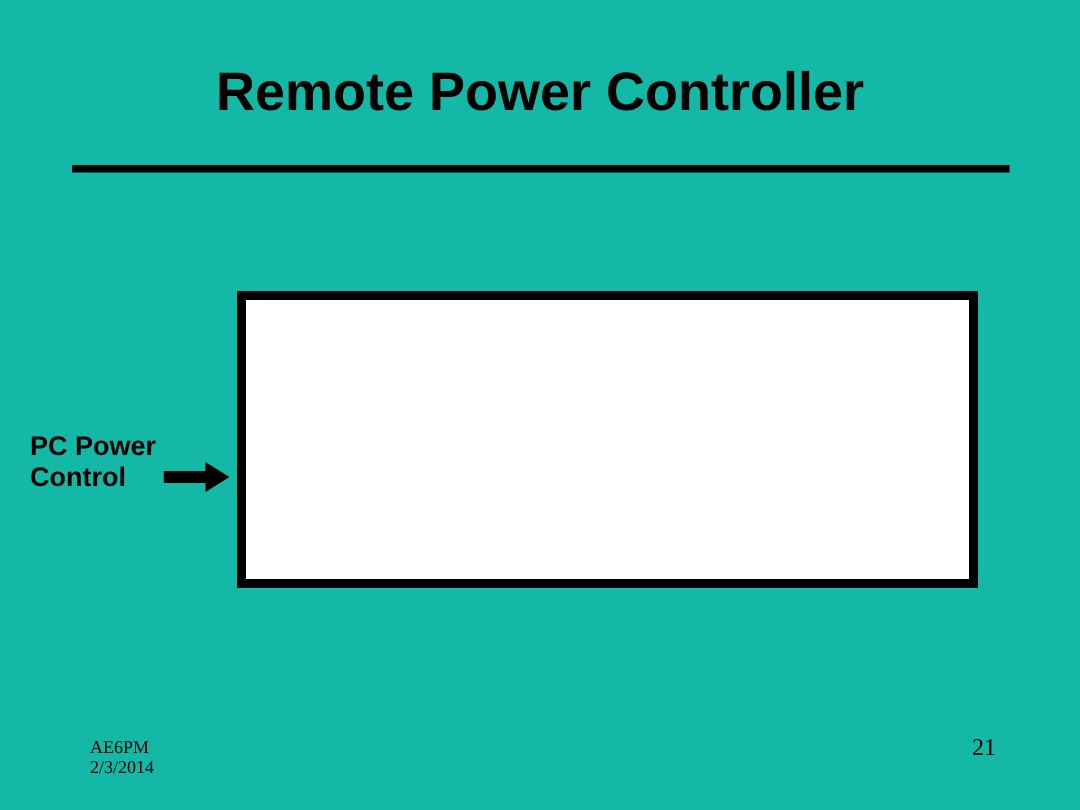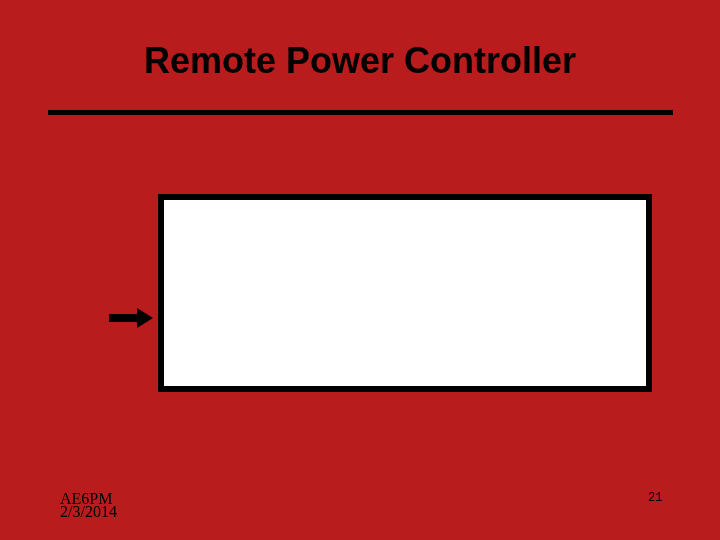--- a/index.html
+++ b/index.html
@@ -11,21 +11,21 @@
     height: 540px;
     background: #ffffff;
     overflow: hidden;
     font-family: "Liberation Sans", sans-serif;
     color: #000000;
     position: relative;
   }
   .slide {
     position: absolute;
     inset: 0;
-    background: #b91c1c;
+    background: #14b8a6;
   }
   .slide-title {
     position: absolute;
     left: 0;
     right: 0;
     top: 42px;
     margin: 0;
     text-align: center;
     font-family: "Liberation Sans", sans-serif;
     font-weight: bold;
@@ -68,45 +68,49 @@
     left: 109px;
     top: 308px;
     width: 44px;
     height: 20px;
   }
   .footer-left {
     position: absolute;
     left: 60px;
     top: 492px;
     font-family: "Liberation Serif", serif;
-    font-size: 16px;
+    font-size: 12px;
     line-height: 13px;
     color: #000000;
   }
   .page-number {
     position: absolute;
     left: 648px;
     top: 492px;
-    font-family: Liberation Mono, monospace;
-    font-size: 12px;
+    font-family: Liberation Serif, serif;
+    font-size: 16px;
     line-height: 13px;
     color: #000000;
   }
 </style>
 </head>
 <body>
 
 <div class="slide">
 
   <h1 class="slide-title">Remote Power Controller</h1>
 
   <div class="title-rule"></div>
 
   <div class="content-box"></div>
 
+  <div class="side-label">
+    <div>PC Power</div>
+    <div>Control</div>
+  </div>
 
   <svg class="arrow-icon" viewBox="0 0 44 20" xmlns="http://www.w3.org/2000/svg" aria-hidden="true">
     <polygon points="0,6 28,6 28,0 44,10 28,20 28,14 0,14" fill="#000000"></polygon>
   </svg>
 
   <div class="footer-left">
     <div>AE6PM</div>
     <div>2/3/2014</div>
   </div>
 

